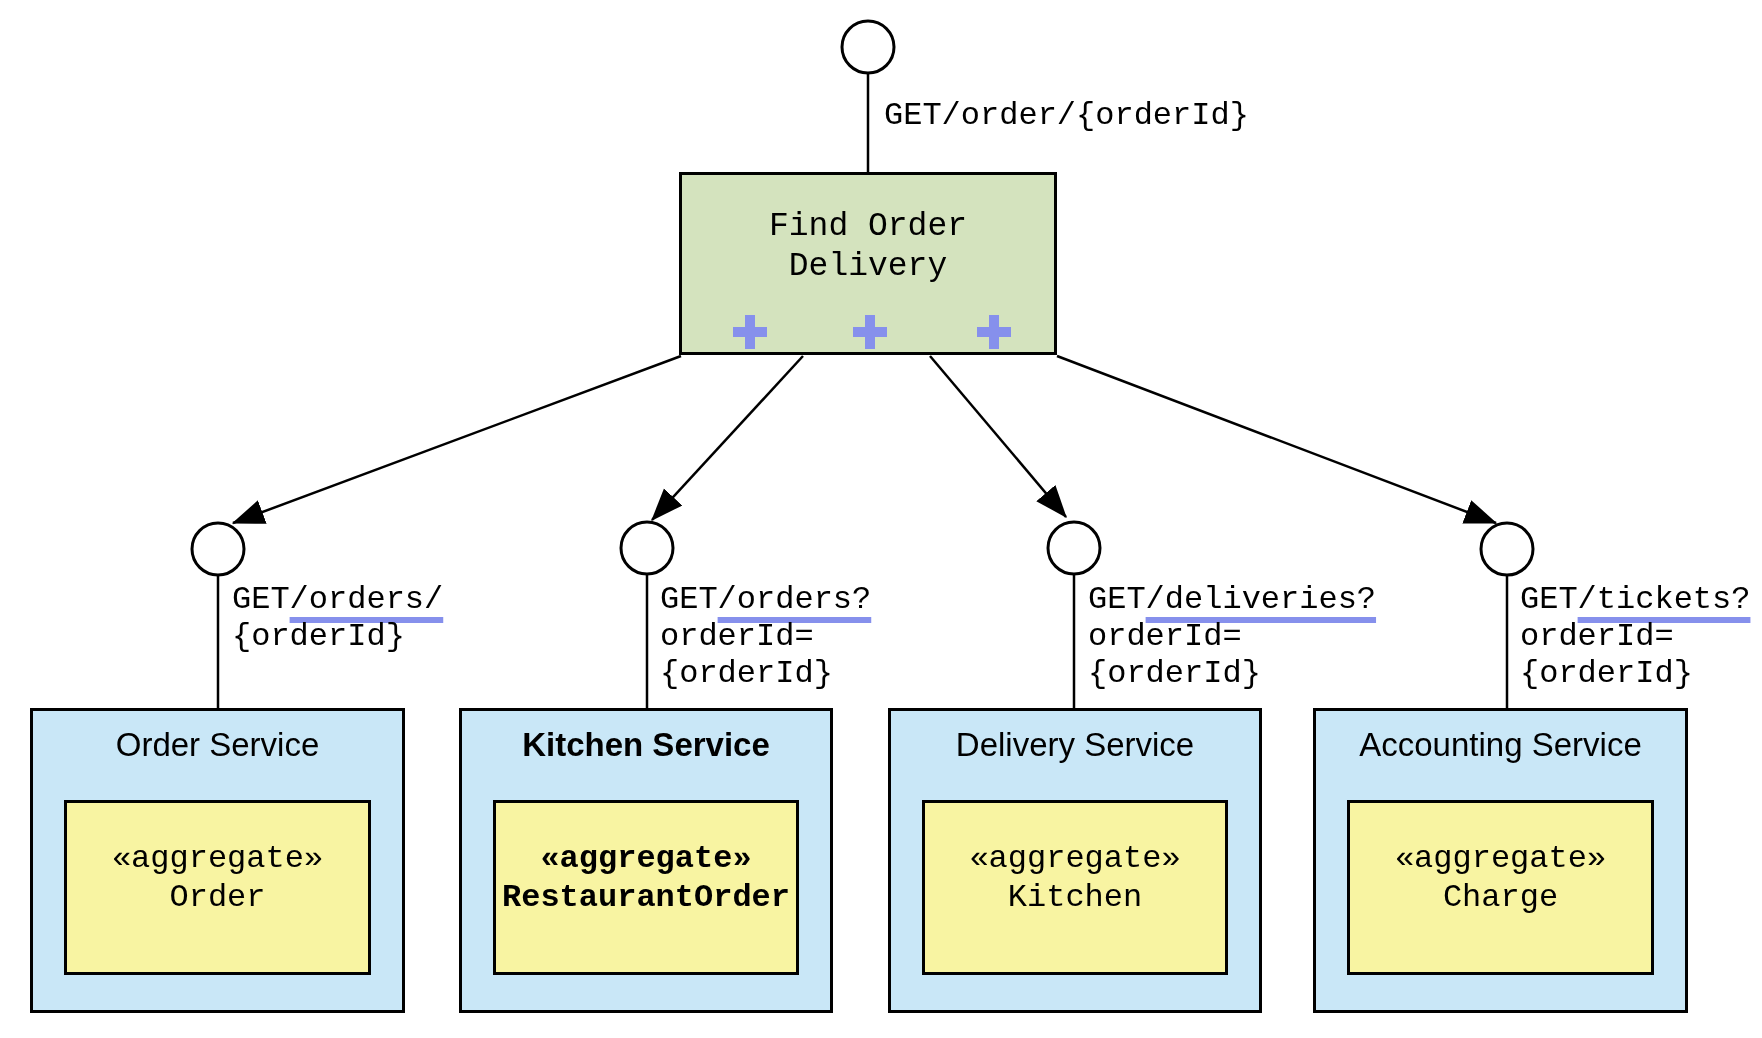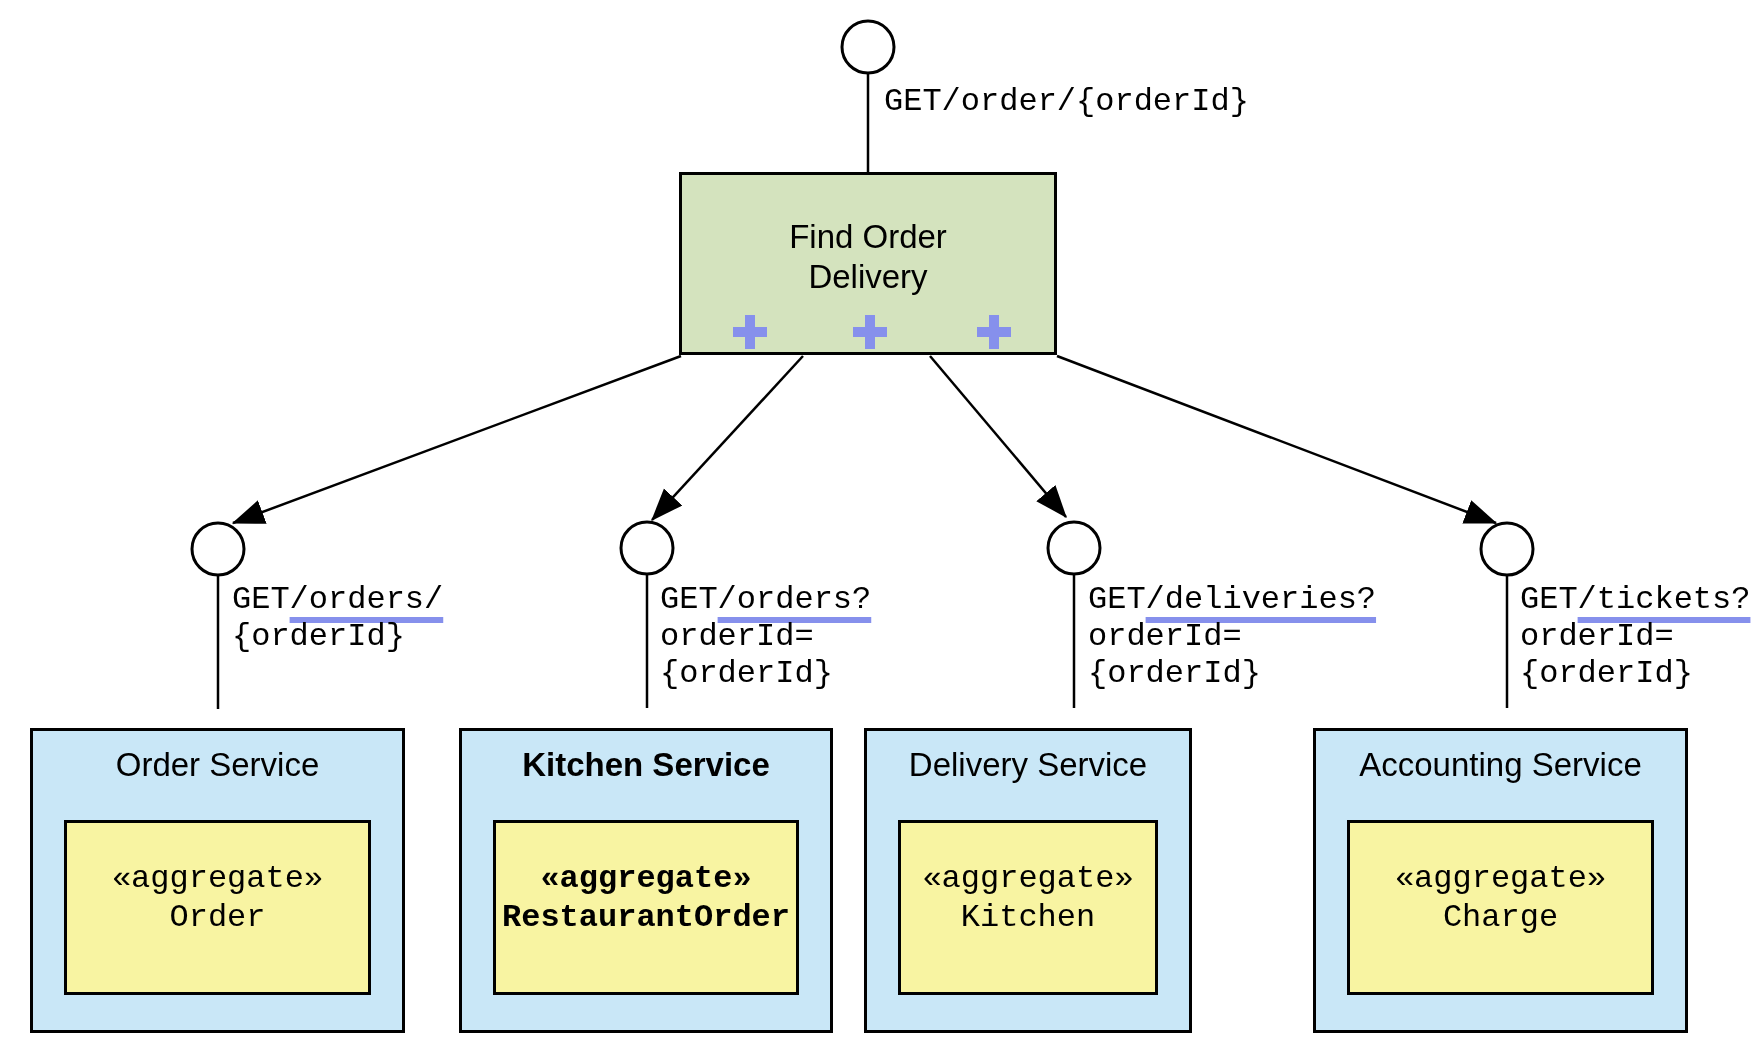--- a/index.html
+++ b/index.html
@@ -42,25 +42,26 @@
   }
   
   .composer {
     position: absolute;
     left: 679px; top: 172px;
     width: 378px; height: 183px;
     background: var(--composer-fill);
     border: 3px solid var(--line);
   }
   .composer-title {
-    padding-top: 42px;
+    padding-top: 32px;
     text-align: center;
     font-size: 33px;
     line-height: 40px;
     color: #000;
+    font-family: Liberation Mono, monospace;
   }
   .plus {
     position: absolute;
     width: 34px; height: 34px;
     top: 140px;
   }
   .plus::before {
     content: "";
     position: absolute;
     left: 0; top: 12px;
@@ -77,25 +78,24 @@
   .plus.p1 { left: 51px; }
   .plus.p2 { left: 171px; }
   .plus.p3 { left: 295px; }
   
   .service {
     position: absolute;
     top: 708px;
     height: 305px;
     background: var(--service-fill);
     border: 3px solid var(--line);
-    margin-top: 20px;
   }
   .service.s1 { left: 30px;   width: 375px; }
   .service.s2 { left: 459px;  width: 374px; font-weight: bold; }
-  .service.s3 { left: 864px;  width: 328px; }
+  .service.s3 { left: 888px;  width: 374px; }
   .service.s4 { left: 1313px; width: 375px; }
   .service-title {
     padding-top: 14px;
     text-align: center;
     font-size: 33px;
     line-height: 40px;
     color: #000;
   }
   .aggregate {
     position: absolute;
@@ -139,21 +139,21 @@
     <line x1="647" y1="574" x2="647" y2="708" stroke="#000" stroke-width="2.5"></line>
     <line x1="1074" y1="574" x2="1074" y2="708" stroke="#000" stroke-width="2.5"></line>
     <line x1="1507" y1="575" x2="1507" y2="708" stroke="#000" stroke-width="2.5"></line>
 
     <circle cx="218" cy="549" r="26" fill="#fff" stroke="#000" stroke-width="3"></circle>
     <circle cx="647" cy="548" r="26" fill="#fff" stroke="#000" stroke-width="3"></circle>
     <circle cx="1074" cy="548" r="26" fill="#fff" stroke="#000" stroke-width="3"></circle>
     <circle cx="1507" cy="549" r="26" fill="#fff" stroke="#000" stroke-width="3"></circle>
   </svg>
 
-  <div class="ep-label" style="left:884px; top:83px">
+  <div class="ep-label" style="left:884px; top:97px">
     <div>GET/order/{orderId}</div>
   </div>
 
   <div class="composer">
     <div class="composer-title">
       <div>Find Order</div>
       <div>Delivery</div>
     </div>
     <div class="plus p1"></div>
     <div class="plus p2"></div>

